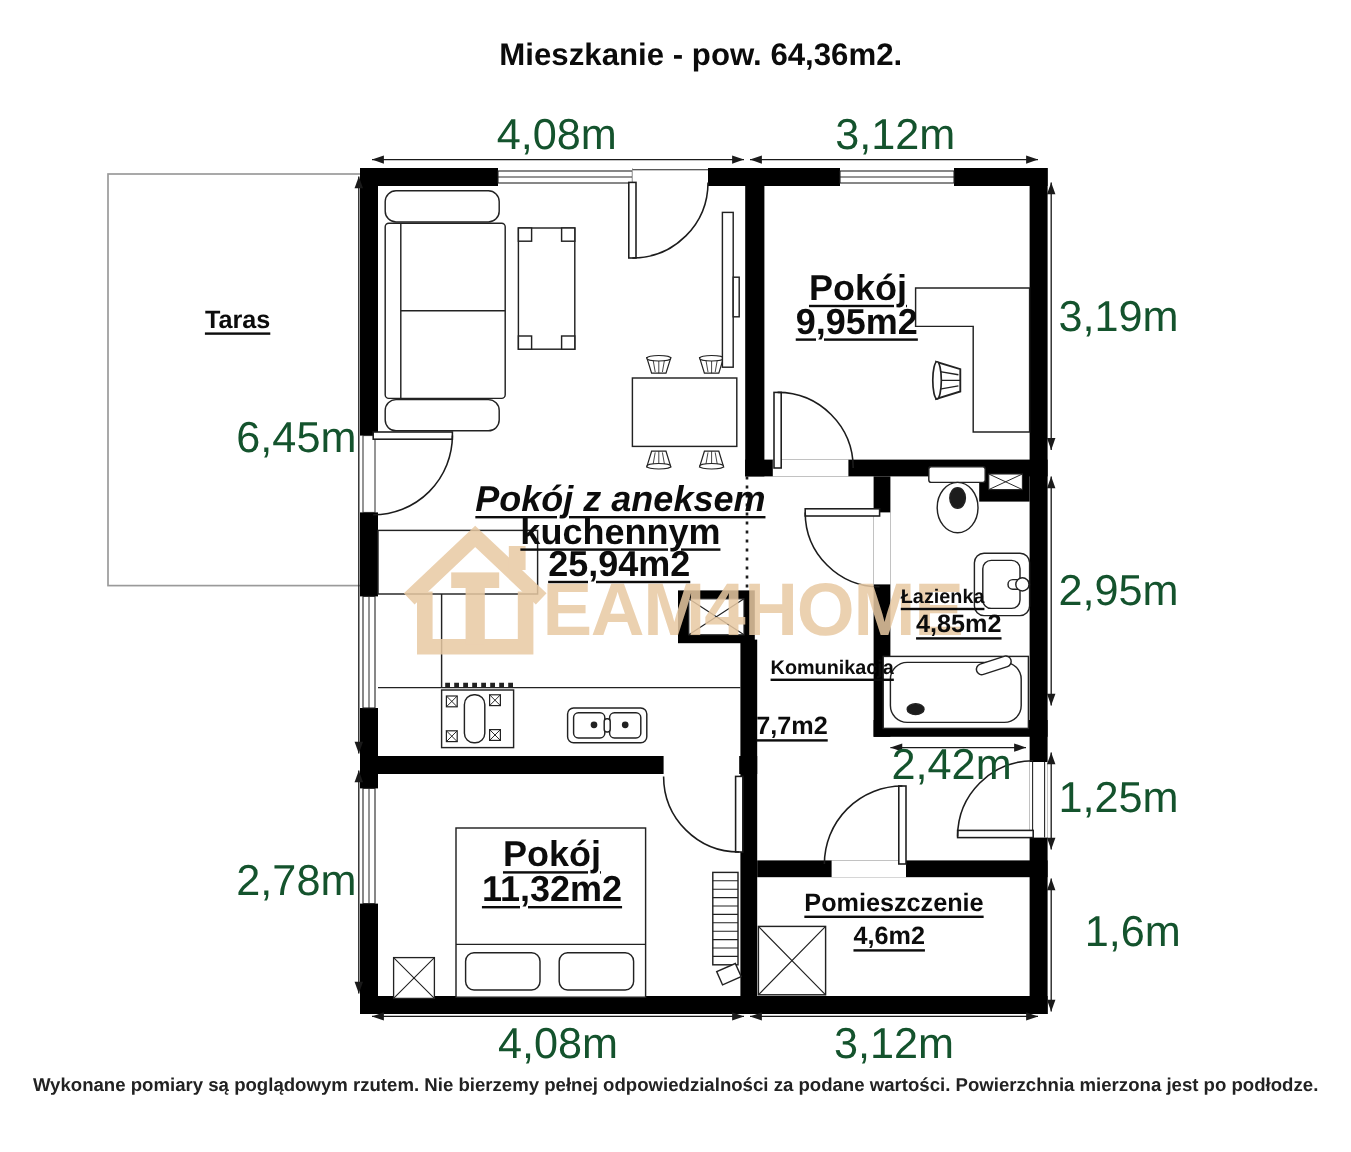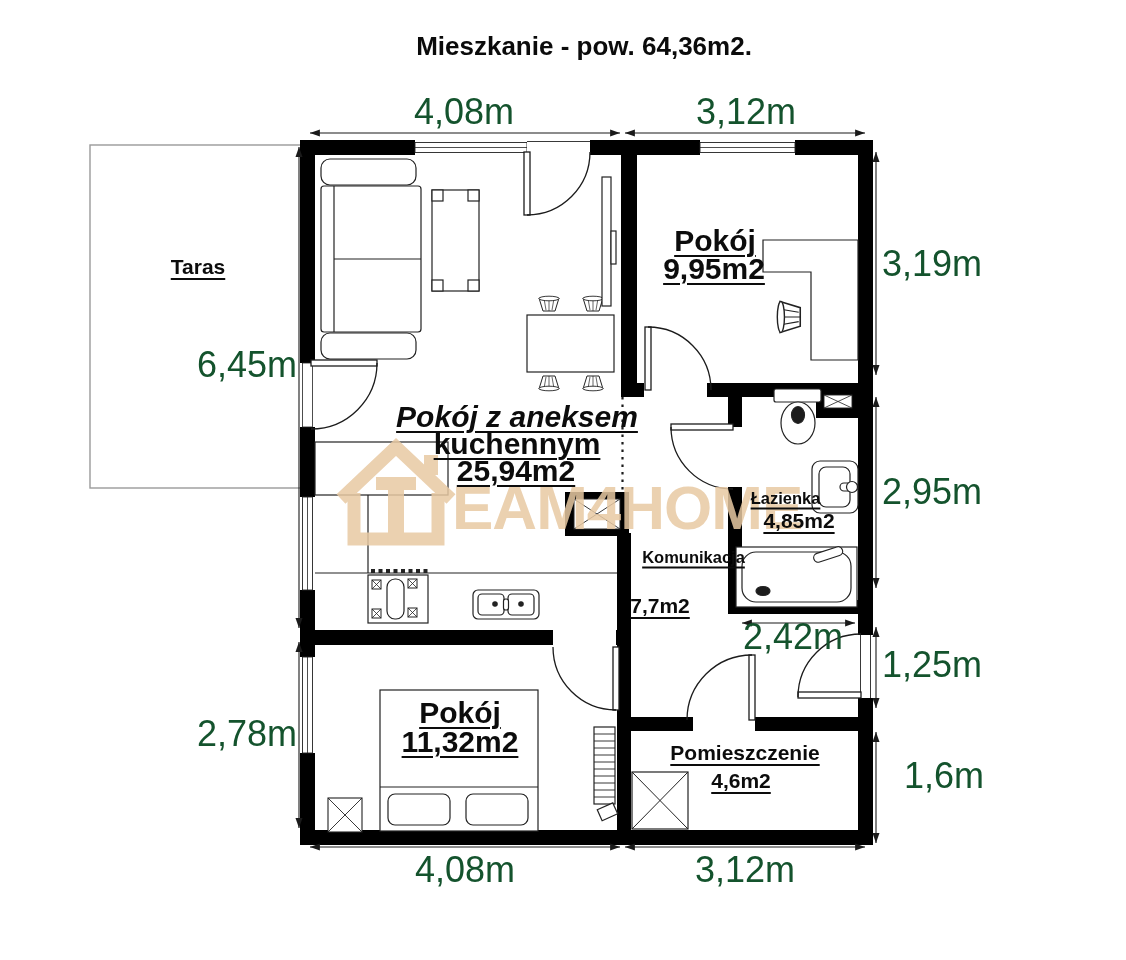--- a/index.html
+++ b/index.html
@@ -293,14 +293,15 @@
 <div class="lbl dim anchor-right" style="left:297px;top:365px;">6,45m</div>
 <div class="lbl dim anchor-right" style="left:297px;top:734px;">2,78m</div>
 
 <div class="lbl dim anchor-left" style="left:882px;top:264px;">3,19m</div>
 <div class="lbl dim anchor-left" style="left:882px;top:492px;">2,95m</div>
 <div class="lbl dim anchor-left" style="left:882px;top:665px;">1,25m</div>
 <div class="lbl dim anchor-left" style="left:904px;top:776px;text-align:right;">1,6m</div>
 
 <div class="lbl dim" style="left:793px;top:637px;">2,42m</div>
 
+<div class="lbl footer" style="left:563px;top:905px;">Wykonane pomiary są poglądowym rzutem. Nie bierzemy pełnej odpowiedzialności za podane wartości. Powierzchnia mierzona jest po podłodze.</div>
 
 </div>
 
 </body></html>

